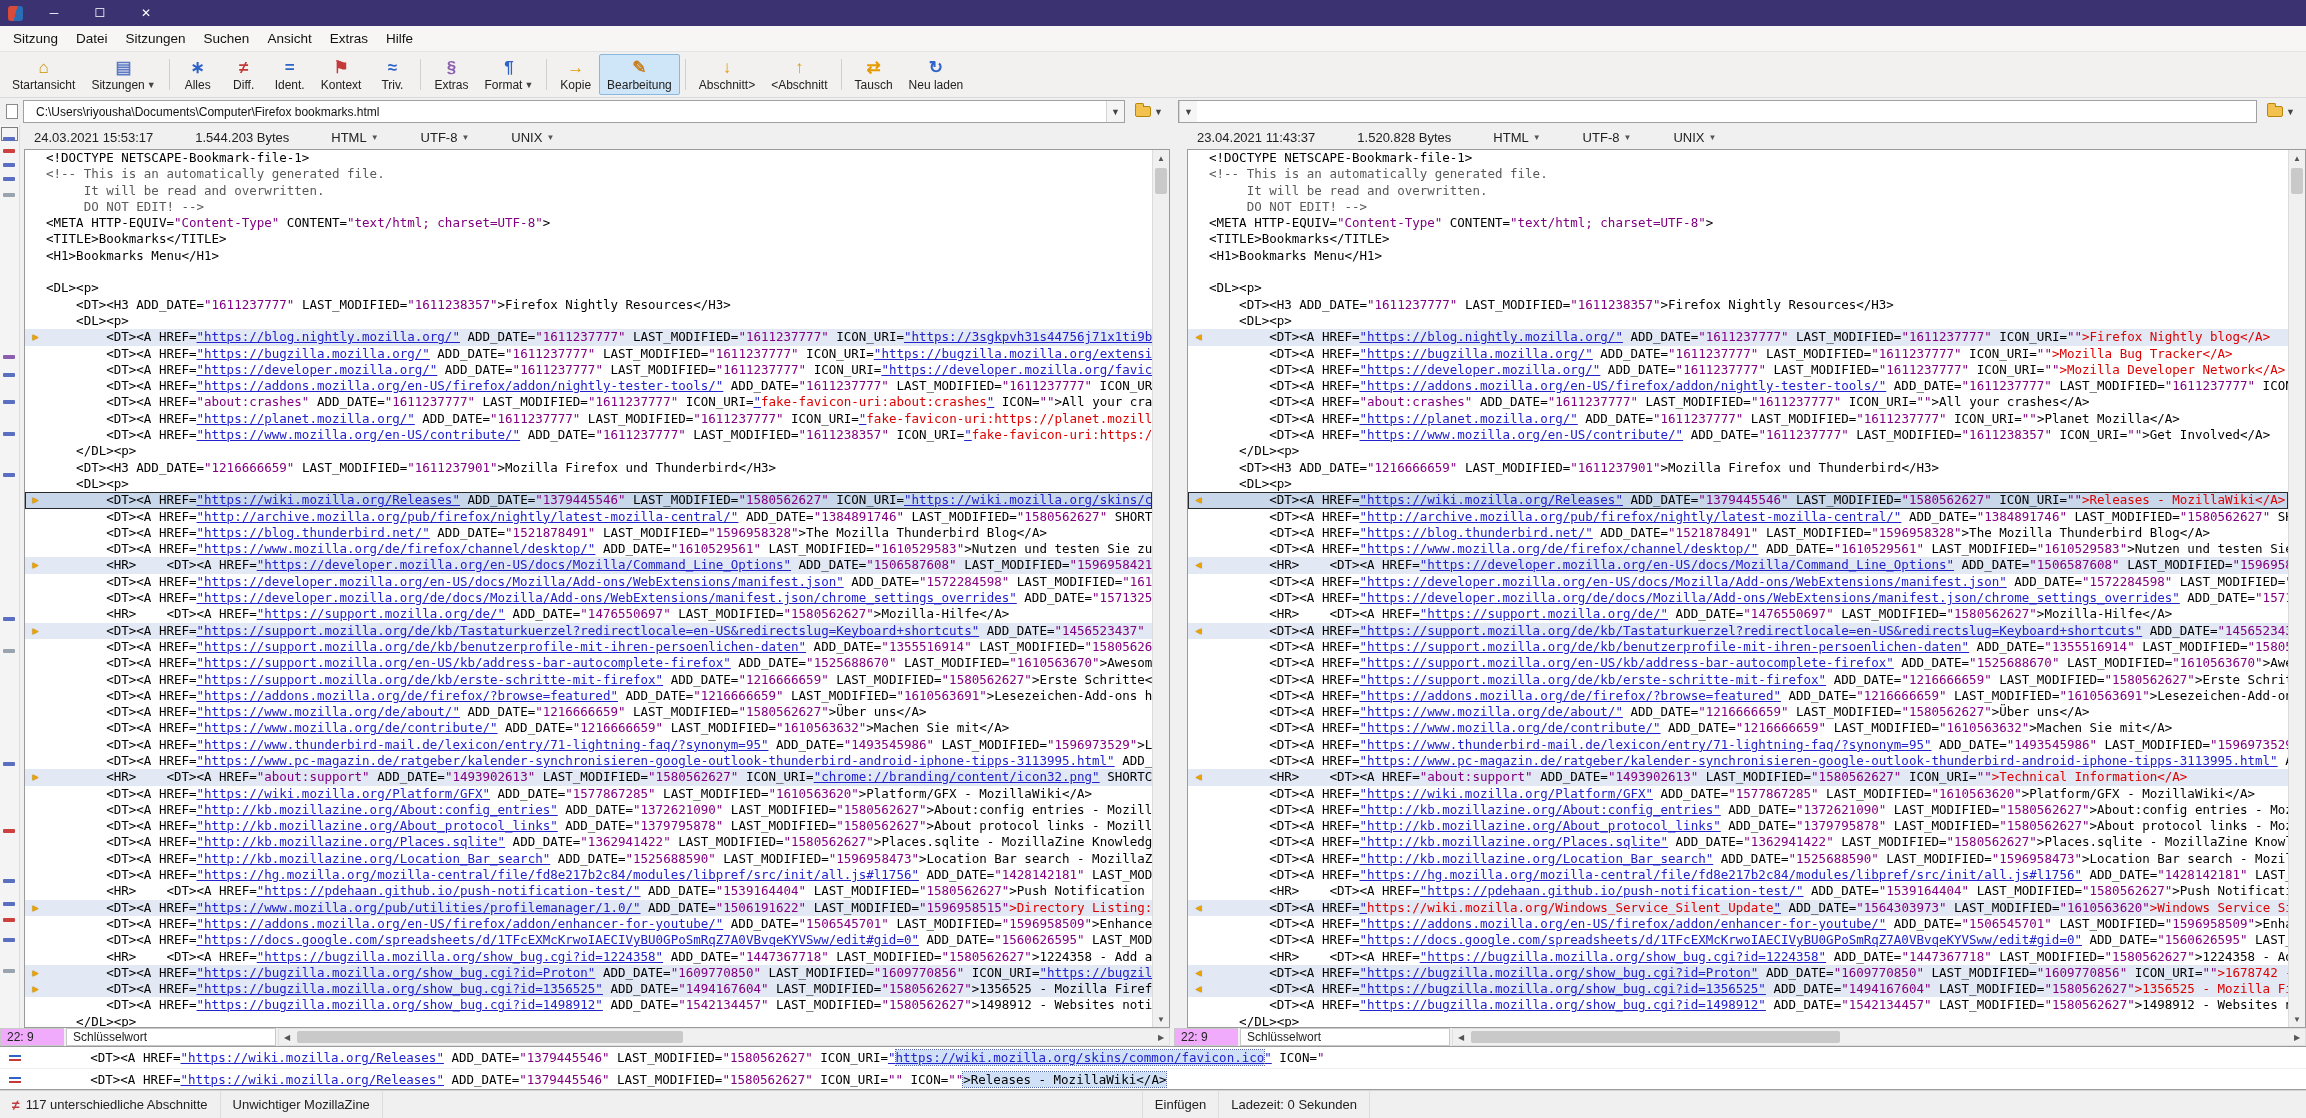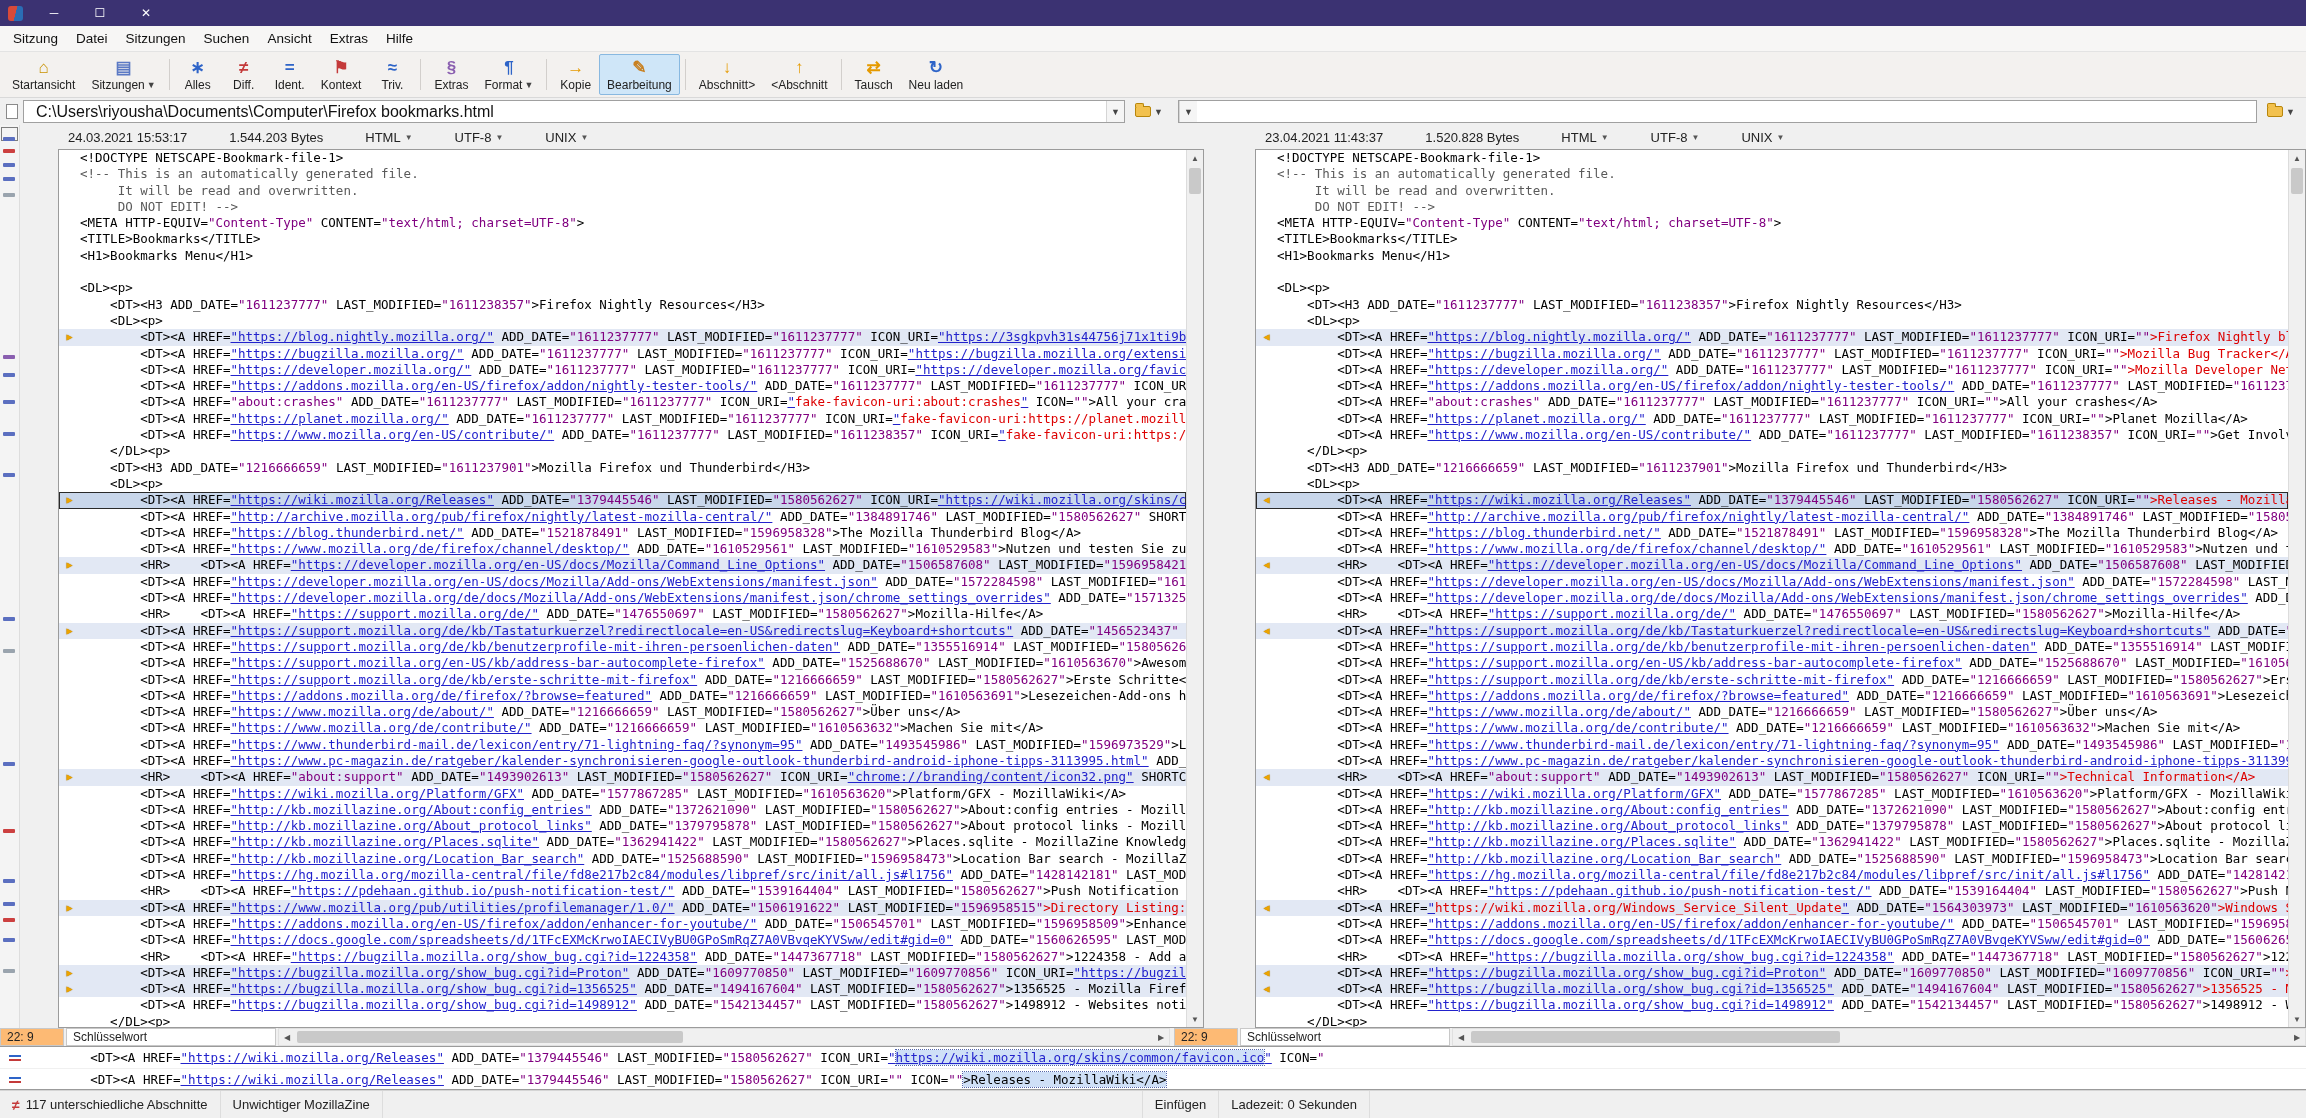--- a/index.html
+++ b/index.html
@@ -23,34 +23,34 @@
   .ticon{font-size:17px;height:20px;line-height:20px;font-weight:bold;}
   .tlabel{font-size:12px;color:#222;white-space:nowrap;display:flex;align-items:center;gap:2px;}
   .tcaret{font-size:9px;color:#444;}
   .tsep{width:1px;background:#d2cfcc;margin:5px 5px;}
 
   
   .pathrow{height:27px;display:flex;align-items:center;background:#f0f0f0;padding:2px 6px;gap:10px;}
   .pathgroup{display:flex;align-items:center;gap:5px;height:23px;}
   .doc{width:12px;height:15px;background:#fff;border:1px solid #8a8a8a;flex:0 0 auto;}
   .combo{flex:1;height:23px;background:#fff;border:1px solid #a0a0a0;display:flex;align-items:center;overflow:hidden;}
-  .combo-text{flex:1;font-size:16px;padding:0 12px;white-space:nowrap;overflow:hidden;color:#111;}
+  .combo-text{flex:1;font-size:12px;padding:0 12px;white-space:nowrap;overflow:hidden;color:#111;}
   .combo-caret{width:18px;align-self:stretch;display:flex;align-items:center;justify-content:center;font-size:9px;color:#444;border-left:1px solid #d5d5d5;background:#f5f5f5;}
   .folder-btn{display:flex;align-items:center;gap:3px;padding:2px 4px;border:1px solid transparent;}
   .folder{position:relative;width:16px;height:11px;background:#f2c14e;border:1px solid #b8860b;border-radius:2px;display:inline-block;}
   .folder::before{content:'';position:absolute;top:-4px;left:-1px;width:7px;height:3px;background:#f2c14e;border:1px solid #b8860b;border-bottom:none;border-radius:2px 2px 0 0;}
   .mini-caret{font-size:9px;color:#444;}
 
   
   .main{flex:1;display:flex;overflow:hidden;background:#f0f0f0;gap:4px;padding-right:0;}
   .overview{width:20px;position:relative;background:#f4f4f4;border-right:1px solid #dddddd;flex:0 0 auto;}
   .ov-view{position:absolute;top:2px;left:1px;right:1px;height:14px;border:1px solid #7d7d7d;}
   .ov-mark{position:absolute;left:3px;width:12px;height:4px;border-radius:1px;}
 
-  .pane{display:flex;flex-direction:column;overflow:hidden;margin-left:34px;}
+  .pane{display:flex;flex-direction:column;overflow:hidden;}
   .pane.left{width:1146px;flex:0 0 auto;}
   .pane.right{flex:1;padding-left:13px;}
   .inforow{height:24px;display:flex;align-items:center;font-size:13px;color:#222;gap:42px;padding:0 10px;white-space:nowrap;}
   .dd{display:flex;align-items:center;gap:4px;}
   .dd .ddc{font-size:8px;color:#555;}
   .codebox{flex:1;display:flex;background:#fff;border:1px solid #9b9b9b;overflow:hidden;}
   .code{flex:1;overflow:hidden;font-family:"DejaVu Sans Mono",monospace;font-size:12.5px;}
   .ln{height:16.3px;line-height:16.3px;white-space:pre;display:flex;overflow:hidden;}
   .ln .gut{flex:0 0 21px;text-align:center;font-size:10px;color:#eda400;text-shadow:0 0 1px #8a6000;}
   .ln .txt{flex:1;overflow:hidden;color:#000;}
@@ -62,21 +62,21 @@
   .r{color:#dd0000;}
   .hb{background:#cfe0f7;outline:1px dotted #5566aa;}
 
   
   .vscroll{flex:0 0 17px;background:#f0f0f0;border-left:1px solid #dcdcdc;display:flex;flex-direction:column;}
   .sbtn{height:16px;min-width:16px;font-size:8px;color:#555;display:flex;align-items:center;justify-content:center;background:#f0f0f0;}
   .vtrack{flex:1;position:relative;}
   .vthumb{position:absolute;top:2px;left:2px;right:2px;height:26px;background:#c9c9c9;border-radius:2px;}
   .hrow{height:18px;display:flex;background:#f0f0f0;flex:0 0 auto;gap:4px;}
   .hgroup{display:flex;align-items:stretch;gap:2px;}
-  .posbox{width:64px;background:#fdba74;border:1px solid #c8c8c8;font-size:12px;display:flex;align-items:center;padding-left:6px;color:#222;}
+  .posbox{width:64px;background:#f0abfc;border:1px solid #c8c8c8;font-size:12px;display:flex;align-items:center;padding-left:6px;color:#222;}
   .kwbox{width:210px;background:#fff;border:1px solid #c8c8c8;font-size:12px;display:flex;align-items:center;padding-left:6px;color:#222;}
   .hbar{flex:1;display:flex;align-items:stretch;background:#f0f0f0;border:1px solid #e0e0e0;}
   .htrack{flex:1;position:relative;background:#f0f0f0;}
   .hthumb{position:absolute;top:2px;bottom:2px;left:2px;width:45%;background:#c9c9c9;border-radius:2px;}
 
   
   .detail{height:44px;background:#fff;border:1px solid #9b9b9b;border-left:none;border-right:none;overflow:hidden;flex:0 0 auto;}
   .drow{height:22px;line-height:22px;font-family:"DejaVu Sans Mono",monospace;font-size:12.5px;white-space:pre;display:flex;overflow:hidden;border-bottom:1px solid #f0f0f0;}
   .dicon{flex:0 0 30px;display:flex;flex-direction:column;justify-content:center;align-items:center;gap:2px;}
   .dicon i{display:block;width:12px;height:2px;}

